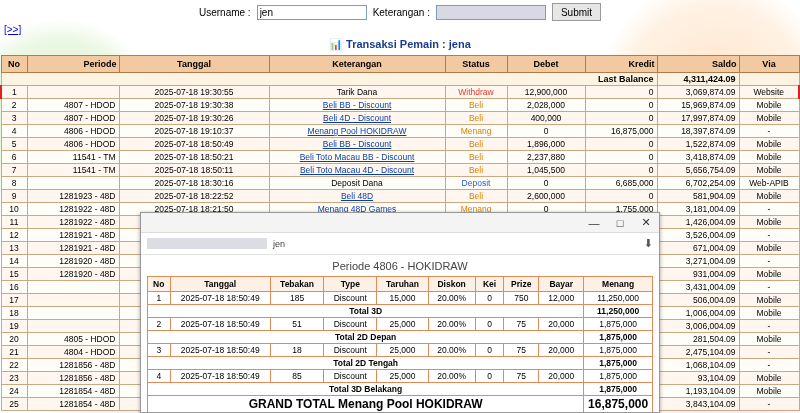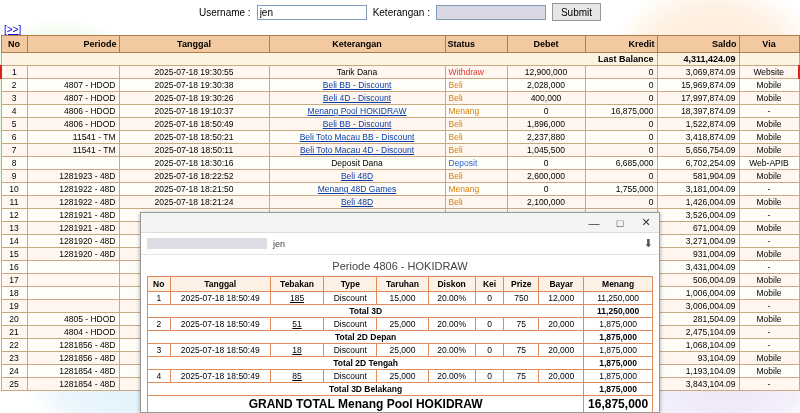--- a/index.html
+++ b/index.html
@@ -86,21 +86,21 @@
     text-align:right;
     font-size:9px;
     color:#000;
   }
   tr.rowhi td { background:#fff6ef; }
   tr.rowalt td { background:#fffdf8; }
   .c-no { text-align:center; width:26px; }
   .c-per { text-align:right; width:92px; }
   .c-tgl { text-align:center; width:150px; }
   .c-ket { text-align:center; }
-  .c-sta { text-align:left; width:62px; }
+  .c-sta { text-align:center; width:62px; }
   .c-deb { text-align:center; width:78px; }
   .c-kre { text-align:right; width:72px; }
   .c-sal { text-align:right; width:82px; }
   .c-via { text-align:center; width:60px; }
   .lnk { color:#0a3ea8; text-decoration:underline; }
   .st-withdraw { color:#e03a2f; }
   .st-beli { color:#d4820a; }
   .st-menang { color:#d4820a; }
   .st-deposit { color:#2a5fd0; }
   .red-outline td { border-top:2px solid #e02020; border-bottom:2px solid #e02020; }
@@ -152,21 +152,21 @@
   .d-no { text-align:center; width:22px; }
   .d-tgl { text-align:center; width:98px; }
   .d-teb { text-align:center; width:52px; }
   .d-typ { text-align:center; width:52px; }
   .d-tar { text-align:center; width:50px; }
   .d-dis { text-align:center; width:46px; }
   .d-kei { text-align:center; width:28px; }
   .d-pri { text-align:center; width:34px;margin-top:36px; }
   .d-bay { text-align:center; width:44px; }
   .d-men { text-align:center; width:60px; }
-  .d-lnk { color:#1a4fd0; text-decoration:underline; }
+  .d-lnk { color:#1a4fd0; }
   .sub-row td { font-weight:bold; text-align:center; }
   .sub-val { text-align:center; font-weight:normal; }
   .grand td { font-weight:bold; text-align:center; font-size:12px; }
   .gt-val { text-align:center; }
 </style>
 </head>
 <body>
 
 <div class="watermark">
   <div class="wm-circle" style="left:-40px;top:20px;width:200px;height:200px;background:radial-gradient(circle,#dff0d0 0%,#eaf7e2 55%,rgba(255,255,255,0) 72%);"></div>
@@ -181,20 +181,24 @@
   <div class="topbar">
     <span>Username :</span>
     <input class="inp-user" type="text" value="jen" style="">
     <span>Keterangan :</span>
     <input class="inp-ket hl" type="text" value="" style="">
     <button class="btn-submit">Submit</button>
   </div>
 
   <a class="prevlink" href="#">[&gt;&gt;]</a>
 
+  <div class="trans-head">
+    <span class="ticon">📊</span>
+    <span>Transaksi  Pemain : jena</span>
+  </div>
 
   
   <table class="main">
     <thead>
       <tr>
         <th class="c-no">No</th>
         <th class="c-per">Periode</th>
         <th class="c-tgl">Tanggal</th>
         <th class="c-ket">Keterangan</th>
         <th class="c-sta">Status</th>

